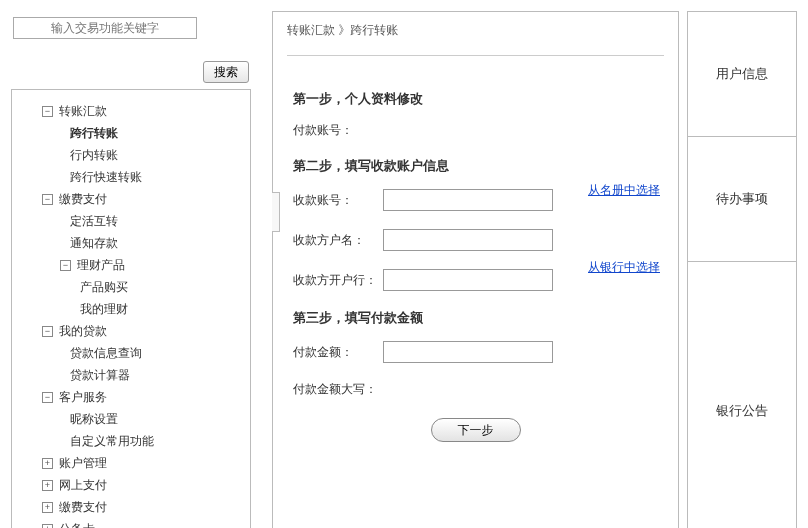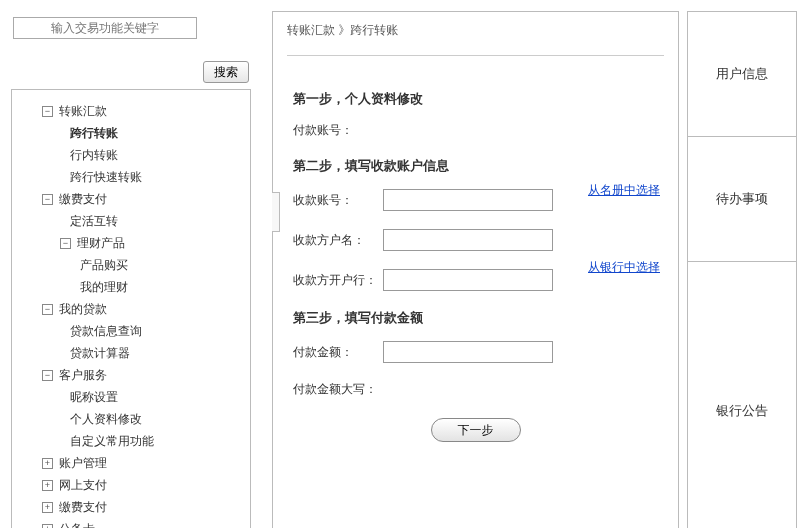--- a/index.html
+++ b/index.html
@@ -226,40 +226,40 @@
         </div>
       <div class="nav-sub selected">跨行转账</div>
       <div class="nav-sub">行内转账</div>
       <div class="nav-sub">跨行快速转账</div>
 
       <div class="nav-item">
           <span class="nav-toggle">−</span>
           <span>缴费支付</span>
         </div>
       <div class="nav-sub">定活互转</div>
+      <div class="nav-sub">通知存款</div>
       <div class="nav-sub3">
           <span class="nav-toggle">−</span>
           <span>理财产品</span>
         </div>
       <div class="nav-sub2">产品购买</div>
       <div class="nav-sub2">我的理财</div>
 
       <div class="nav-item">
           <span class="nav-toggle">−</span>
           <span>我的贷款</span>
         </div>
       <div class="nav-sub">贷款信息查询</div>
       <div class="nav-sub">贷款计算器</div>
 
       <div class="nav-item">
           <span class="nav-toggle">−</span>
           <span>客户服务</span>
         </div>
       <div class="nav-sub">昵称设置</div>
-      <div class="nav-sub">个人资料修改</div>
       <div class="nav-sub">自定义常用功能</div>
 
       <div class="nav-item">
           <span class="nav-toggle">+</span>
           <span>账户管理</span>
         </div>
       <div class="nav-item">
           <span class="nav-toggle">+</span>
           <span>网上支付</span>
         </div>

